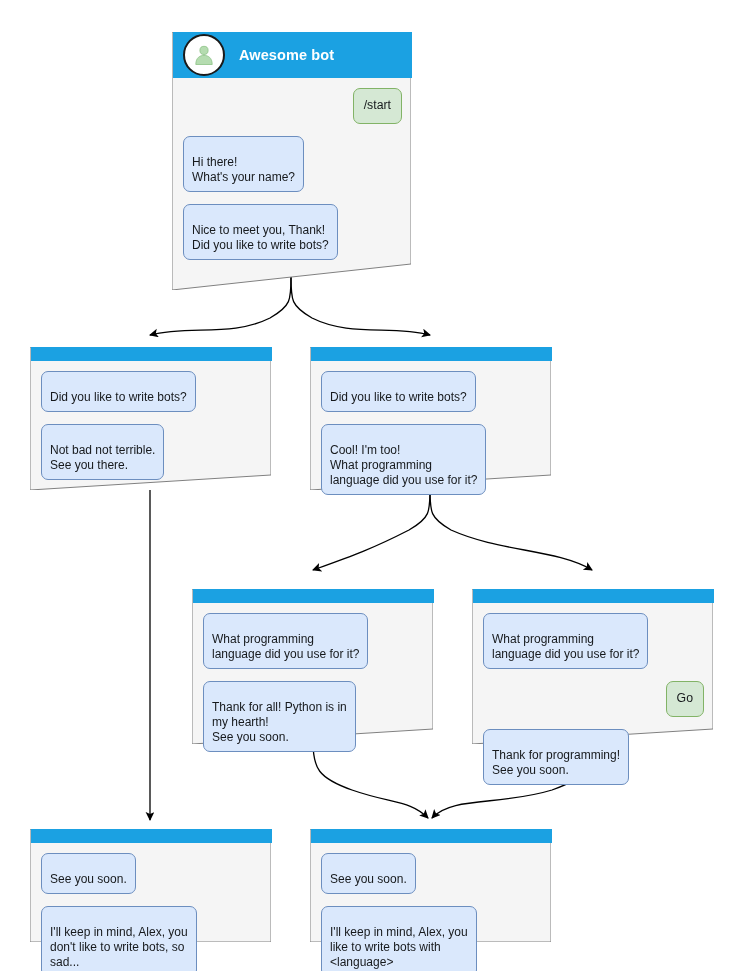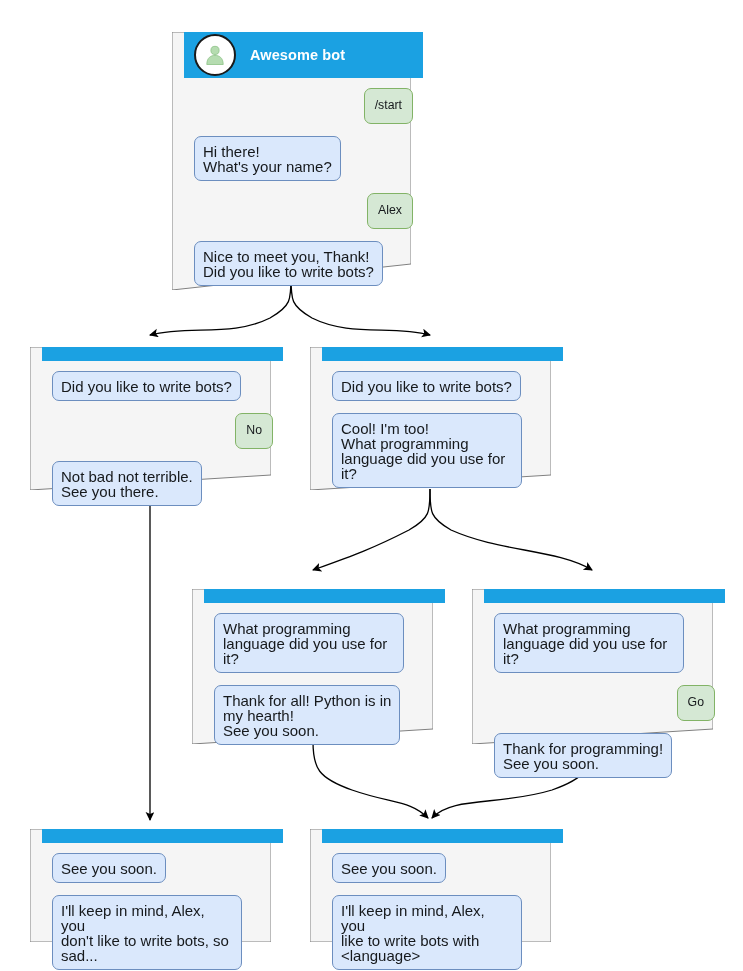--- a/index.html
+++ b/index.html
@@ -33,21 +33,21 @@
     box-sizing: border-box;
   }
   .card-shape {
     position: absolute;
     left: 0; top: 0;
     width: 100%;
     height: 100%;
   }
   .card-inner {
     position: absolute;
-    left: 12px; top: 0;
+    left: 1px; top: 0;
     width: 100%;
     box-sizing: border-box;
   }
   .card-header {
     position: relative;
     height: 46px;
     background: #1ba1e2;
     display: flex;
     align-items: center;
     padding-left: 10px;
@@ -80,25 +80,25 @@
     padding: 10px 10px 4px 10px;
     box-sizing: border-box;
   }
   .msg-row {
     display: flex;
     margin-bottom: 12px;
   }
   .msg-row.left  { justify-content: flex-start; }
   .msg-row.right { justify-content: flex-end; }
   .bubble {
-    font-size: 15px;
+    font-size: 12px;
     line-height: 15px;
     color: #16191c;
     border-radius: 7px;
-    padding: 7px 8px 6px 8px;
+    padding: 18px 8px 6px 8px;
     box-sizing: border-box;
     white-space: pre-line;
     max-width: 190px;
   }
   .bubble.bot {
     background: #dae8fc;
     border: 1px solid #6c8ebf;
   }
   .bubble.user {
     background: #d5e8d4;
@@ -149,44 +149,38 @@
         <span class="bot-title">Awesome bot</span>
       </div>
       <div class="card-body">
         <div class="msg-row right">
           <div class="bubble user">/start</div>
         </div>
         <div class="msg-row left">
           <div class="bubble bot">Hi there!
 What's your name?</div>
         </div>
-        <div class="msg-row right">
-          <div class="bubble user">Alex</div>
-        </div>
         <div class="msg-row left">
           <div class="bubble bot">Nice to meet you, Thank!
 Did you like to write bots?</div>
         </div>
       </div>
     </div>
   </div>
 
   <div class="card" style="left:30px; top:347px; width:241px; height:143px;">
     <svg class="card-shape" viewBox="0 0 241 143" preserveAspectRatio="none">
       <polygon points="0,0 241,0 241,128 0,143" fill="#f5f5f5" stroke="#808080" stroke-width="1"></polygon>
     </svg>
     <div class="card-inner">
       <div class="card-header slim"></div>
       <div class="card-body">
         <div class="msg-row left">
           <div class="bubble bot">Did you like to write bots?</div>
         </div>
-        <div class="msg-row right">
-          <div class="bubble user">No</div>
-        </div>
         <div class="msg-row left">
           <div class="bubble bot">Not bad not terrible.
 See you there.</div>
         </div>
       </div>
     </div>
   </div>
 
   <div class="card" style="left:310px; top:347px; width:241px; height:143px;">
     <svg class="card-shape" viewBox="0 0 241 143" preserveAspectRatio="none">

